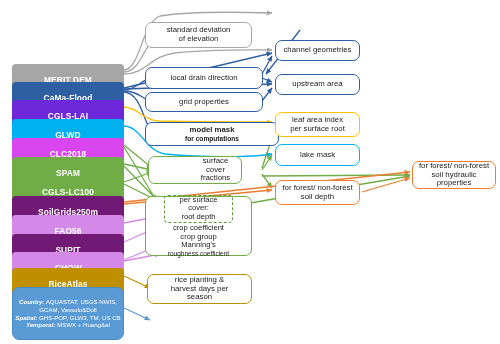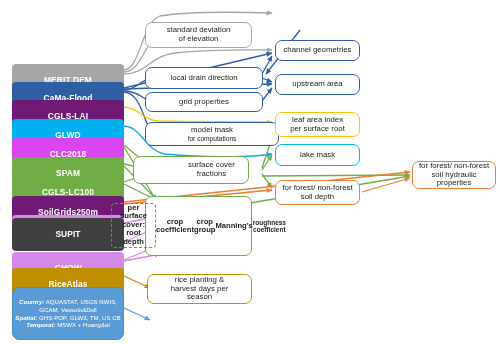--- a/index.html
+++ b/index.html
@@ -53,24 +53,23 @@
     font-size:6.1px;
     line-height:1.28;
     text-align:center;
     padding:3px 2px;
     display:flex;align-items:center;justify-content:center;
   }
   .legend i{font-style:italic;font-weight:bold;}
 
   
   .stack{
-    flex-direction:row;
+    flex-direction:column;
     justify-content:center;
     padding:2px 18px;
-    font-weight:bold;
   }
   .stack .line{display:block;font-size:7.6px;}
   .stack .tiny{font-size:6.5px;}
   .dashbox{
     border:1.4px dashed #5f9c3a;
     border-radius:4px;
     padding:0px 8px 1px 8px;
     margin-bottom:1px;
   }
 </style>
@@ -165,42 +164,42 @@
       <path d="M124,308 L150,320" stroke="#5b9bd5" marker-end="url(#ah-lgblue)"></path>
     </g>
   </svg>
 
   <div class="node src" style="top:64px;background:#a6a6a6;">
     <span>MERIT DEM</span>
     </div>
   <div class="node src" style="top:82px;background:#2e5fa3;">
     <span>CaMa-Flood</span>
     </div>
-  <div class="node src" style="top:100px;background:#701a75;">
+  <div class="node src" style="top:100px;background:#6d28d9;">
     <span>CGLS-LAI</span>
     </div>
   <div class="node src" style="top:119px;background:#00b0f0;">
     <span>GLWD</span>
     </div>
   <div class="node src" style="top:138px;background:#d946ef;">
     <span>CLC2018</span>
     </div>
   <div class="node src" style="top:157px;background:#70ad47;">
     <span>SPAM</span>
     </div>
   <div class="node src" style="top:176px;background:#70ad47;">
     <span>CGLS-LC100</span>
     </div>
   <div class="node src" style="top:196px;background:#701a75;text-decoration:underline;">
     <span>SoilGrids250m</span>
     </div>
   <div class="node src" style="top:215px;background:#d489e8;">
     <span>FAO56</span>
     </div>
-  <div class="node src" style="top:218px;background:#404040;">
+  <div class="node src" style="top:234px;background:#701a75;">
     <span>SUPIT</span>
     </div>
   <div class="node src" style="top:252px;background:#d489e8;font-style:italic;">
     <span>CHOW</span>
     </div>
   <div class="node src" style="top:268px;background:#bf8f00;">
     <span>RiceAtlas</span>
     </div>
 
   <div class="legend">
@@ -217,26 +216,26 @@
     </div>
 
   <div class="node box" style="left:145px;top:67px;width:118px;height:22px;border-color:#2e5fa3;">
     <span>local drain direction</span>
     </div>
 
   <div class="node box" style="left:145px;top:92px;width:118px;height:20px;border-color:#2e5fa3;">
     <span>grid properties</span>
     </div>
 
-  <div class="node box" style="left:145px;top:122px;width:134px;height:24px;border-color:#2e5fa3;">
+  <div class="node box" style="left:145px;top:122px;width:134px;height:24px;border-color:#2e5fa3;font-weight:bold;">
     <div><span>model mask</span><br>
          <span class="sub">for computations</span></div>
     </div>
 
-  <div class="node box" style="left:133px;top:156px;width:116px;height:28px;border-color:#70ad47;padding-left:44px;">
+  <div class="node box" style="left:148px;top:156px;width:94px;height:28px;border-color:#70ad47;padding-left:44px;">
     <div><span>surface cover</span><br>
          <span>fractions</span></div>
     </div>
 
   <div class="node box stack" style="left:145px;top:196px;width:107px;height:60px;border-color:#70ad47;">
     <div class="dashbox">
       <span class="line">per surface cover:</span>
       <span class="line">root depth</span>
     </div>
     <span class="line">crop coefficient</span>

